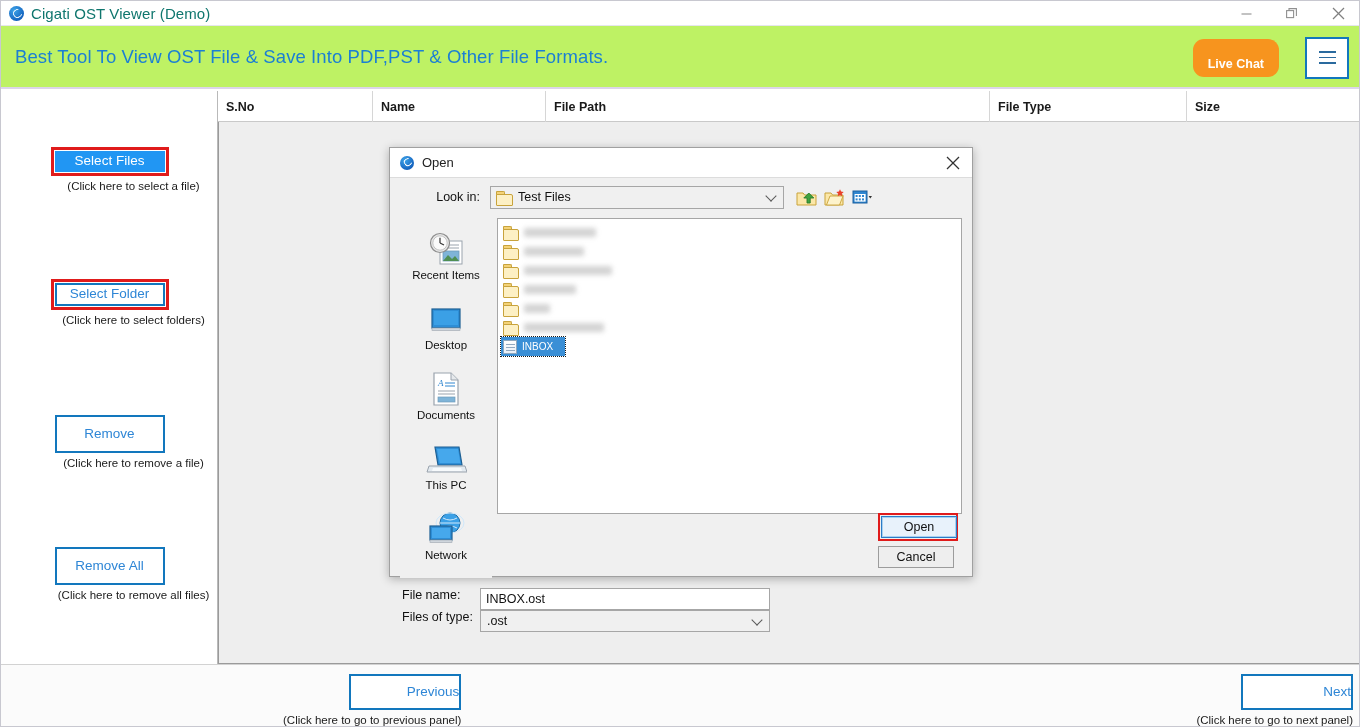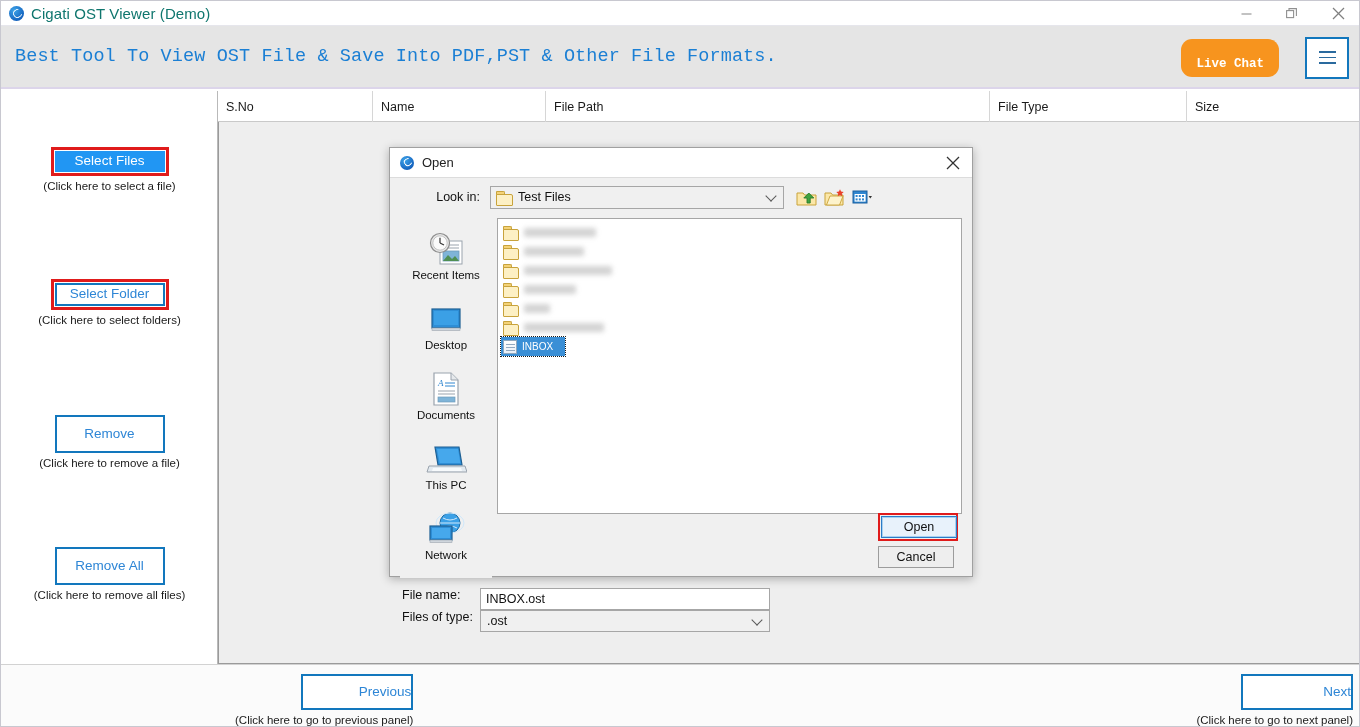--- a/index.html
+++ b/index.html
@@ -51,23 +51,23 @@
   .winbtn {
     width: 46px; height: 25px;
     display: flex; align-items: center; justify-content: center;
   }
   .winbtn svg { display: block; }
 
   
   .banner {
     position: absolute; left: 0; top: 25px;
     width: 1360px; height: 63px;
-    background: #e5e5e5;
+    background: #bef264;
     border-bottom: 2px solid #dcd5ea;
-    display: flex; align-items: center; font-family: Liberation Mono, monospace;
+    display: flex; align-items: center;
   }
   .banner-text {
     margin-left: 14px;
     font-size: 18.5px; color: #1b7fd4; font-weight: 400;
     letter-spacing: .1px;
   }
   .banner-right {
     position: absolute; right: 12px; top: 0; height: 63px;
     display: flex; align-items: center; gap: 26px;
   }
@@ -117,35 +117,36 @@
   .redring {
     display: inline-block;
     border: 3px solid #e01b1b;
     padding: 1px;
     line-height: 0;
   }
   .hint {
     font-size: 11.5px; color: #1a1a1a;
     margin-top: 4px;
     white-space: nowrap;
+    margin-left: 48px;
   }
 
   
   .tablewrap {
     position: absolute; left: 217px; top: 90px;
     width: 1143px; height: 573px;
     background: #ffffff;
   }
   .thead {
     display: flex; height: 31px;
     background: #ffffff;
     border-bottom: 1px solid #c9c9c9;
   }
   .th {
-    font-size: 12.5px; font-weight: normal; color: #1a1a1a;
+    font-size: 12.5px; font-weight: bold; color: #1a1a1a;
     display: flex; align-items: center;
     padding-left: 8px;
     border-right: 1px solid #d6d6d6;
     height: 31px;
   }
   .tbody {
     height: 542px;
     background: #eeeeee;
     border-right: 1px solid #9a9a9a;
     border-bottom: 1px solid #9a9a9a;

